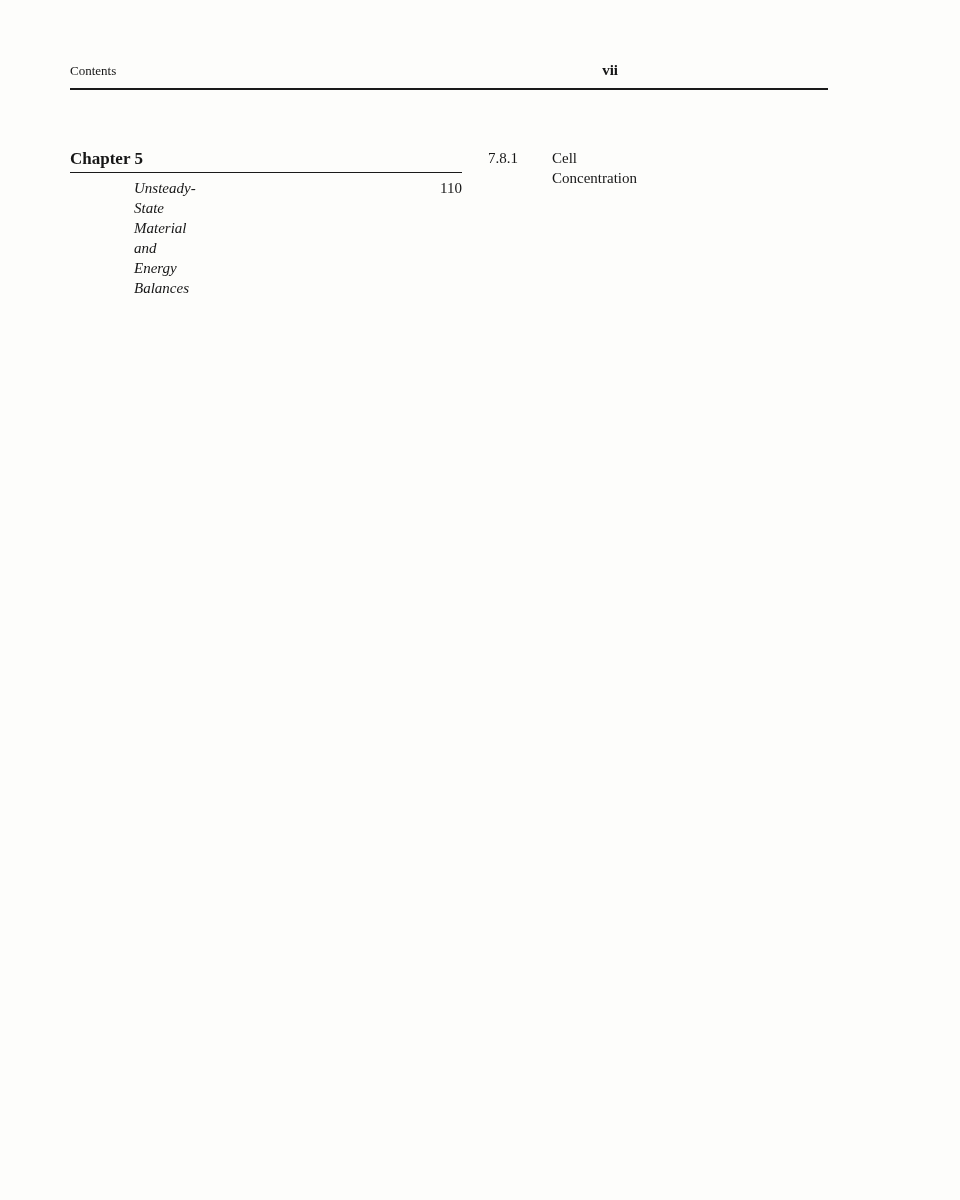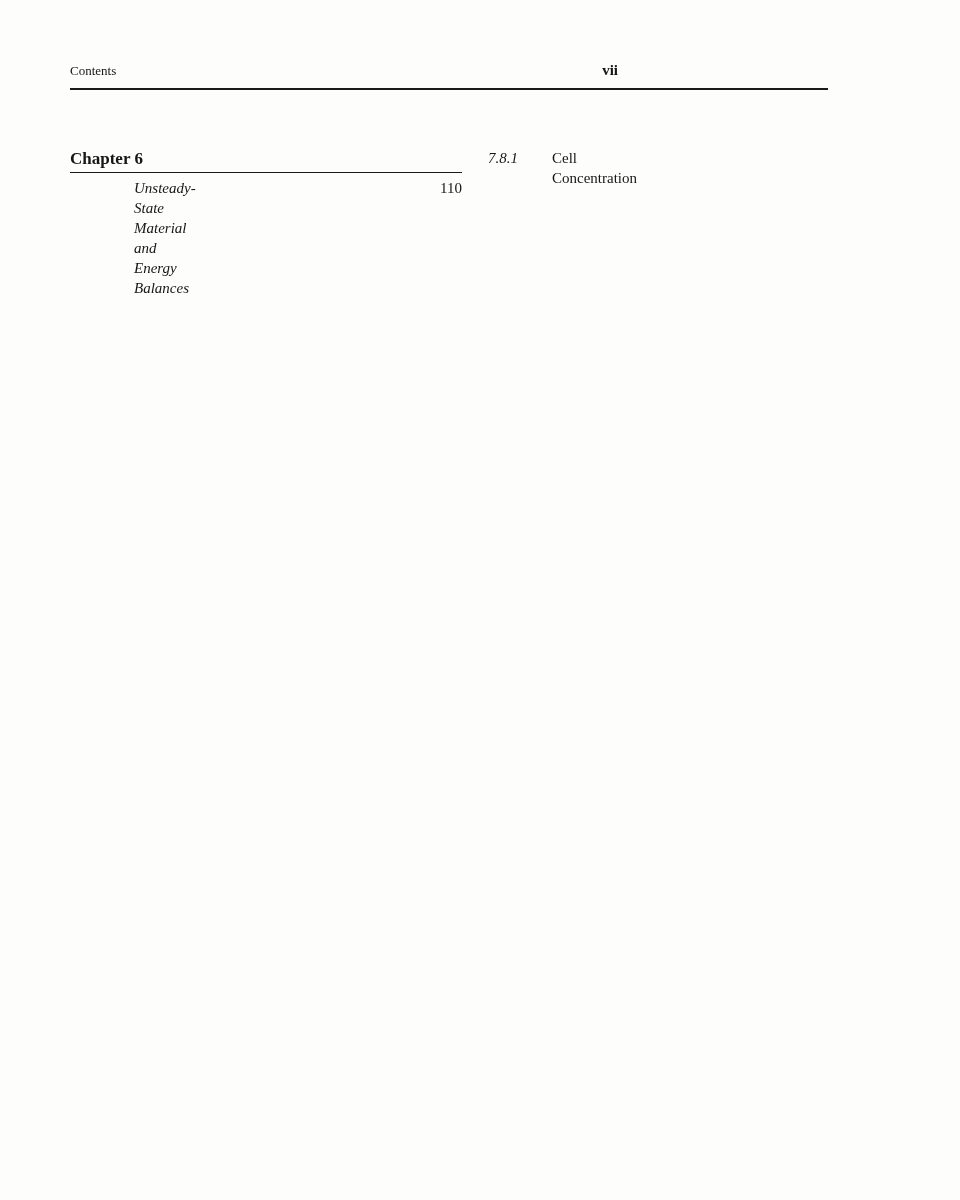--- a/index.html
+++ b/index.html
@@ -32,41 +32,41 @@
   
   .chapter-head {
     font-size:17px; font-weight:bold; line-height:22px;
     border-bottom:1.5px solid #1a1a1a;
     padding-bottom:2px; margin-top:44px; margin-bottom:2px;
   }
   .toc-col > .chapter-head:first-child { margin-top:0; }
 
   
   .row { display:flex; }
-  .row .num   { flex:0 0 64px; align-self:flex-start;font-style:italic; }
+  .row .num   { flex:0 0 64px; align-self:flex-start; }
   .row .title { flex:1; padding-right:6px; }
   .row .page  { align-self:flex-end; min-width:28px; text-align:right; white-space:nowrap; }
 
   .row.subtitle { margin-top:5px; margin-bottom:16px; }
   .row.subtitle .title { font-style:italic; }
 </style>
 </head>
 <body>
 
 <div class="page">
 
   <div class="header">
     <span class="h-left">Contents</span>
     <span class="h-mid">vii</span>
     <span class="h-right"></span>
   </div>
   <div class="header-rule"></div>
 
   <div class="toc-col left">
-      <div class="chapter-head"><span>Chapter 6</span></div>
+      <div class="chapter-head"><span>Chapter 5</span></div>
       <div class="row subtitle">
         <span class="num"></span>
         <span class="title">Unsteady-State Material and Energy Balances</span>
         <span class="page">110</span>
       </div>
     </div>
   <div class="toc-col right">
       <div class="row">
         <span class="num">7.8.1</span>
         <span class="title">Cell Concentration</span>

